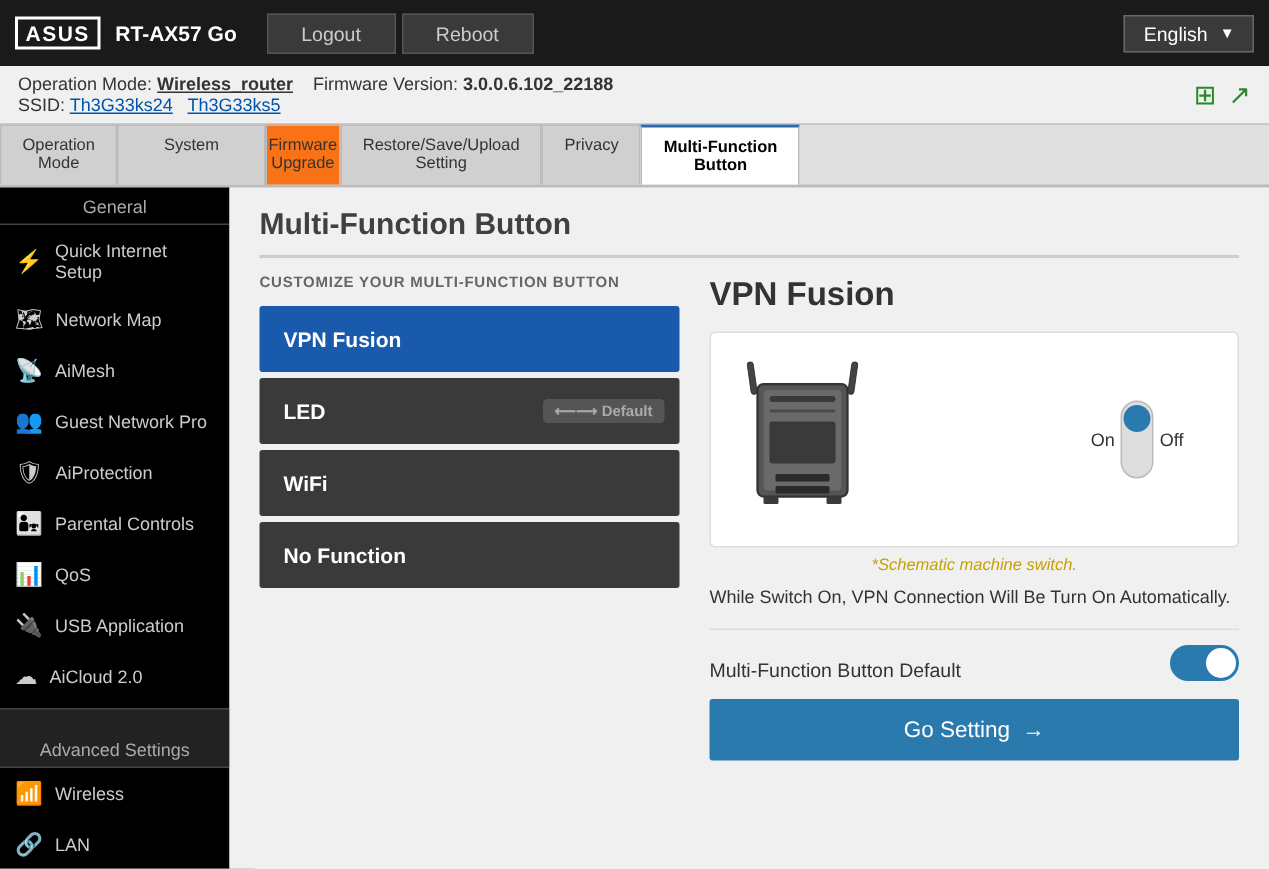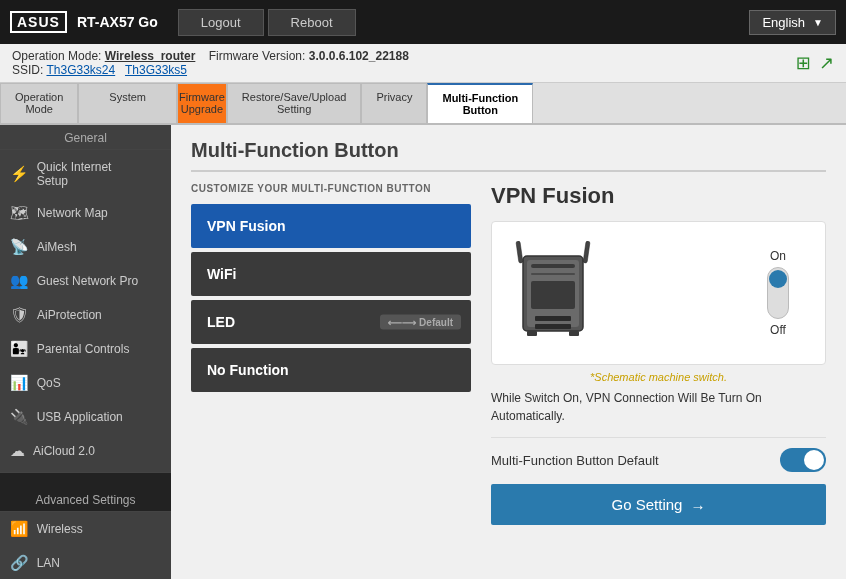--- a/index.html
+++ b/index.html
@@ -46,21 +46,21 @@
   <div style="padding:7px 14px;cursor:pointer;border:1px solid #bbb;border-bottom:none;background:#d0d0d0;color:#333;font-size:11px;text-align:center;">Operation<br>Mode</div>
   <div style="padding:7px 30px;cursor:pointer;border:1px solid #bbb;border-bottom:none;background:#d0d0d0;color:#333;font-size:11px;text-align:center;">System</div>
   <div style="padding:7px 1px;cursor:pointer;border:1px solid #bbb;border-bottom:none;background:#f97316;color:#333;font-size:11px;text-align:center;">Firmware<br>Upgrade</div>
   <div style="padding:7px 14px;cursor:pointer;border:1px solid #bbb;border-bottom:none;background:#d0d0d0;color:#333;font-size:11px;text-align:center;">Restore/Save/Upload<br>Setting</div>
   <div style="padding:7px 14px;cursor:pointer;border:1px solid #bbb;border-bottom:none;background:#d0d0d0;color:#333;font-size:11px;text-align:center;">Privacy</div>
   <div style="padding:7px 14px;cursor:pointer;border:1px solid #bbb;border-bottom:none;background:#fff;color:#000;font-size:11px;text-align:center;font-weight:bold;border-top:2px solid #2a6aad;">Multi-Function<br>Button</div>
 </div>
 
 <div style="display:flex;height:calc(579px - 44px - 46px - 34px);background:#f0f0f0;">
 
-  <div style="width:171px;background:#404040;color:#ccc;overflow-y:auto;flex-shrink:0;">
+  <div style="width:153px;background:#000000;color:#ccc;overflow-y:auto;flex-shrink:0;">
     <div style="color:#aaa;font-size:12px;text-align:center;padding:6px 0 4px;border-bottom:1px solid #444;margin-bottom:2px;">General</div>
 
     <div style="display:flex;align-items:center;gap:8px;padding:8px 10px;cursor:pointer;color:#ccc;font-size:12px;">
       <span style="font-size:15px;">⚡</span>
       <span>Quick Internet<br>Setup</span>
     </div>
 
     <div style="display:flex;align-items:center;gap:8px;padding:8px 10px;cursor:pointer;color:#ccc;font-size:12px;">
       <span style="font-size:15px;">🗺</span>
       <span>Network Map</span>
@@ -117,29 +117,29 @@
   <div style="flex:1;background:#f0f0f0;overflow-y:auto;padding:14px 20px 10px;">
     <div style="font-size:20px;font-weight:bold;color:#404040;border-bottom:2px solid #ccc;padding-bottom:8px;margin-bottom:11px;">Multi-Function Button</div>
 
     <div style="display:flex;gap:0;">
 
       <div style="width:280px;flex-shrink:0;">
         <div style="font-size:10px;color:#666;letter-spacing:0.5px;margin-bottom:10px;font-weight:bold;">CUSTOMIZE YOUR MULTI-FUNCTION BUTTON</div>
 
         <div style="background:#1a5aad;color:#fff;padding:14px 16px;margin-bottom:4px;cursor:pointer;font-size:14px;font-weight:bold;border-radius:2px;">
           <span>VPN Fusion</span>
-        </div>
-
-        <div style="background:#3a3a3a;color:#fff;padding:14px 16px;margin-bottom:4px;cursor:pointer;font-size:14px;font-weight:bold;border-radius:2px;">
-          <span>WiFi</span>
         </div>
 
         <div style="background:#3a3a3a;color:#fff;padding:14px 16px;margin-bottom:4px;cursor:pointer;font-size:14px;font-weight:bold;border-radius:2px;position:relative;">
           <span>LED</span>
           <span style="position:absolute;right:10px;top:50%;transform:translateY(-50%);font-size:10px;color:#aaa;background:#555;padding:2px 8px;border-radius:3px;">⟵⟶ Default</span>
+        </div>
+
+        <div style="background:#3a3a3a;color:#fff;padding:14px 16px;margin-bottom:4px;cursor:pointer;font-size:14px;font-weight:bold;border-radius:2px;">
+          <span>WiFi</span>
         </div>
 
         <div style="background:#3a3a3a;color:#fff;padding:14px 16px;margin-bottom:4px;cursor:pointer;font-size:14px;font-weight:bold;border-radius:2px;">
           <span>No Function</span>
         </div>
       </div>
 
       <div style="flex:1;padding-left:20px;">
         <div style="font-size:22px;font-weight:bold;color:#333;margin-bottom:12px;">VPN Fusion</div>
 
@@ -161,34 +161,34 @@
               <rect x="18" y="40" width="44" height="28" rx="2" fill="#3a3a3a"></rect>
 
               <rect x="22" y="75" width="36" height="5" rx="1" fill="#2a2a2a"></rect>
               <rect x="22" y="83" width="36" height="5" rx="1" fill="#2a2a2a"></rect>
 
               <rect x="14" y="90" width="10" height="5" rx="1" fill="#3a3a3a"></rect>
               <rect x="56" y="90" width="10" height="5" rx="1" fill="#3a3a3a"></rect>
             </svg>
           </div>
 
-          <div style="display:flex;flex-direction:column;align-items:center;gap:4px;margin-right:20px;">
+          <div style="display:flex;flex-direction:row;align-items:center;gap:4px;margin-right:20px;">
             <span style="font-size:12px;color:#333;">On</span>
             <div style="width:22px;height:52px;background:#ddd;border-radius:11px;position:relative;border:1px solid #bbb;cursor:pointer;">
               <div style="width:18px;height:18px;background:#2a7aad;border-radius:50%;position:absolute;left:1px;top:2px;"></div>
             </div>
             <span style="font-size:12px;color:#333;">Off</span>
           </div>
         </div>
 
         <div style="color:#c8a000;font-size:11px;text-align:center;margin-bottom:6px;font-style:italic;">*Schematic machine switch.</div>
 
         <div style="font-size:12px;color:#333;line-height:1.5;margin-bottom:12px;">While Switch On, VPN Connection Will Be Turn On Automatically.</div>
 
-        <div style="display:flex;align-items:center;justify-content:space-between;margin-bottom:12px;border-top:1px solid #ddd;padding-top:10px;">
+        <div style="display:flex;align-items:flex-end;justify-content:space-between;margin-bottom:12px;border-top:1px solid #ddd;padding-top:10px;">
           <span style="font-size:13px;color:#333;">Multi-Function Button Default</span>
           <div style="width:46px;height:24px;background:#2a7aad;border-radius:12px;position:relative;cursor:pointer;">
             <div style="width:20px;height:20px;background:#fff;border-radius:50%;position:absolute;right:2px;top:2px;"></div>
           </div>
         </div>
 
         <button style="width:100%;background:#2a7aad;color:#fff;border:none;padding:12px;font-size:15px;cursor:pointer;border-radius:2px;display:flex;align-items:center;justify-content:center;gap:8px;">
           <span>Go Setting</span>
           <span>→</span>
         </button>

